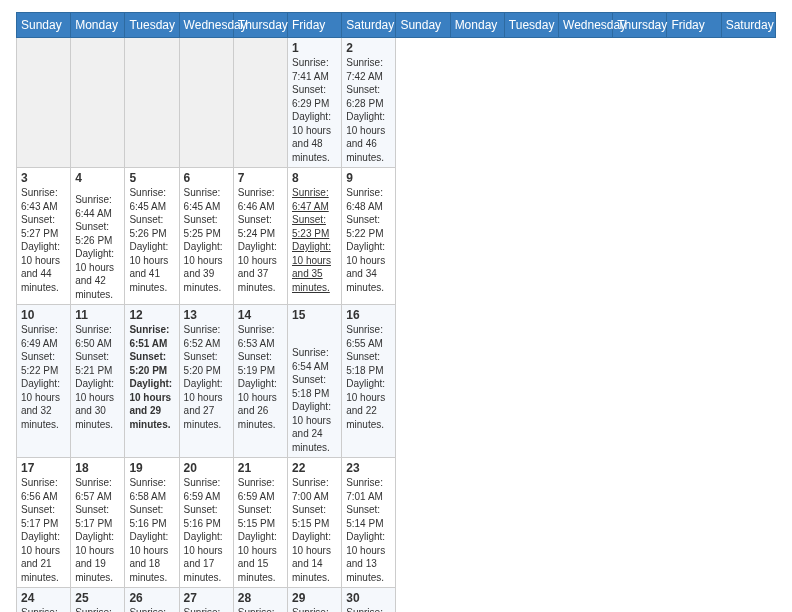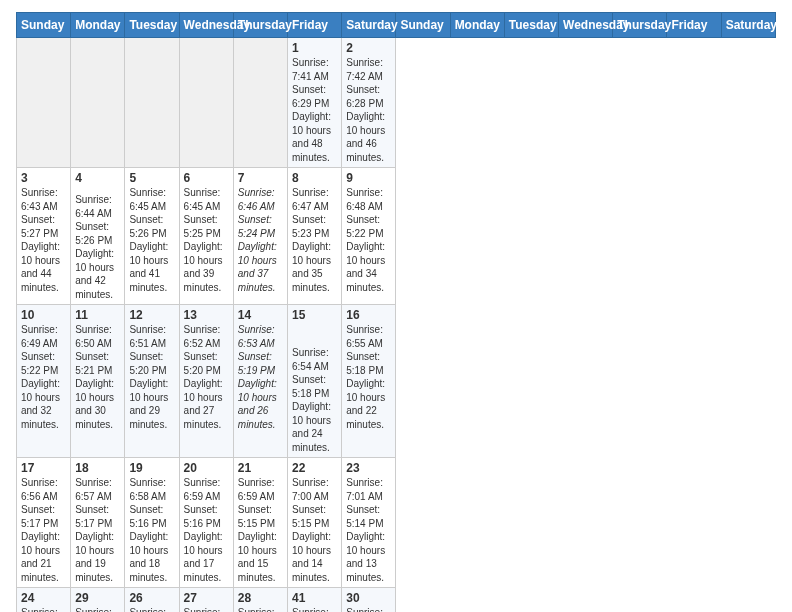--- a/index.html
+++ b/index.html
@@ -46,21 +46,21 @@
     }
     table {
       width: 100%;
       border-collapse: collapse;
       table-layout: fixed;
     }
     thead th {
       background: #3a7fc1;
       color: #fff;
       font-size: 12px;
-      font-weight: bold;
+      font-weight: normal;
       padding: 5px 4px;
       text-align: left;
       border: 1px solid #2d6aa0;
     }
     tbody td {
       border: 1px solid #ccc;
       vertical-align: top;
       padding: 3px 4px;
       height: 78px;
       background: #fff;
@@ -155,28 +155,28 @@
           </td>
           <td>
             <span class="day-num">6</span>
             <div class="day-info" style="white-space: pre-line;">Sunrise: 6:45 AM
 Sunset: 5:25 PM
 Daylight: 10 hours
 and 39 minutes.</div>
           </td>
           <td>
             <span class="day-num">7</span>
-            <div class="day-info" style="white-space: pre-line; font-style: italic;">Sunrise: 6:46 AM
+            <div class="day-info" style="white-space: pre-line;">Sunrise: 6:46 AM
 Sunset: 5:24 PM
 Daylight: 10 hours
 and 37 minutes.</div>
           </td>
           <td>
             <span class="day-num">8</span>
-            <div class="day-info" style="white-space: pre-line;">Sunrise: 6:47 AM
+            <div class="day-info" style="white-space: pre-line; text-decoration: underline;">Sunrise: 6:47 AM
 Sunset: 5:23 PM
 Daylight: 10 hours
 and 35 minutes.</div>
           </td>
           <td>
             <span class="day-num">9</span>
             <div class="day-info" style="white-space: pre-line;">Sunrise: 6:48 AM
 Sunset: 5:22 PM
 Daylight: 10 hours
 and 34 minutes.</div>
@@ -192,35 +192,35 @@
           </td>
           <td>
             <span class="day-num">11</span>
             <div class="day-info" style="white-space: pre-line;">Sunrise: 6:50 AM
 Sunset: 5:21 PM
 Daylight: 10 hours
 and 30 minutes.</div>
           </td>
           <td>
             <span class="day-num">12</span>
-            <div class="day-info" style="white-space: pre-line;">Sunrise: 6:51 AM
+            <div class="day-info" style="white-space: pre-line; font-weight: bold;">Sunrise: 6:51 AM
 Sunset: 5:20 PM
 Daylight: 10 hours
 and 29 minutes.</div>
           </td>
           <td>
             <span class="day-num">13</span>
             <div class="day-info" style="white-space: pre-line;">Sunrise: 6:52 AM
 Sunset: 5:20 PM
 Daylight: 10 hours
 and 27 minutes.</div>
           </td>
           <td>
             <span class="day-num">14</span>
-            <div class="day-info" style="white-space: pre-line; font-style: italic;">Sunrise: 6:53 AM
+            <div class="day-info" style="white-space: pre-line;">Sunrise: 6:53 AM
 Sunset: 5:19 PM
 Daylight: 10 hours
 and 26 minutes.</div>
           </td>
           <td>
             <span class="day-num">15</span>
             <div class="day-info" style="white-space: pre-line; margin-top: 24px;">Sunrise: 6:54 AM
 Sunset: 5:18 PM
 Daylight: 10 hours
 and 24 minutes.</div>
@@ -286,21 +286,21 @@
         </tr>
         <tr>
           <td>
             <span class="day-num">24</span>
             <div class="day-info" style="white-space: pre-line;">Sunrise: 7:02 AM
 Sunset: 5:14 PM
 Daylight: 10 hours
 and 11 minutes.</div>
           </td>
           <td>
-            <span class="day-num">29</span>
+            <span class="day-num">25</span>
             <div class="day-info" style="white-space: pre-line;">Sunrise: 7:03 AM
 Sunset: 5:14 PM
 Daylight: 10 hours
 and 10 minutes.</div>
           </td>
           <td>
             <span class="day-num">26</span>
             <div class="day-info" style="white-space: pre-line;">Sunrise: 7:04 AM
 Sunset: 5:14 PM
 Daylight: 10 hours
@@ -314,21 +314,21 @@
 and 8 minutes.</div>
           </td>
           <td>
             <span class="day-num">28</span>
             <div class="day-info" style="white-space: pre-line;">Sunrise: 7:06 AM
 Sunset: 5:13 PM
 Daylight: 10 hours
 and 7 minutes.</div>
           </td>
           <td>
-            <span class="day-num">41</span>
+            <span class="day-num">29</span>
             <div class="day-info" style="white-space: pre-line;">Sunrise: 7:07 AM
 Sunset: 5:13 PM
 Daylight: 10 hours
 and 6 minutes.</div>
           </td>
           <td>
             <span class="day-num">30</span>
             <div class="day-info" style="white-space: pre-line;">Sunrise: 7:08 AM
 Sunset: 5:13 PM
 Daylight: 10 hours

